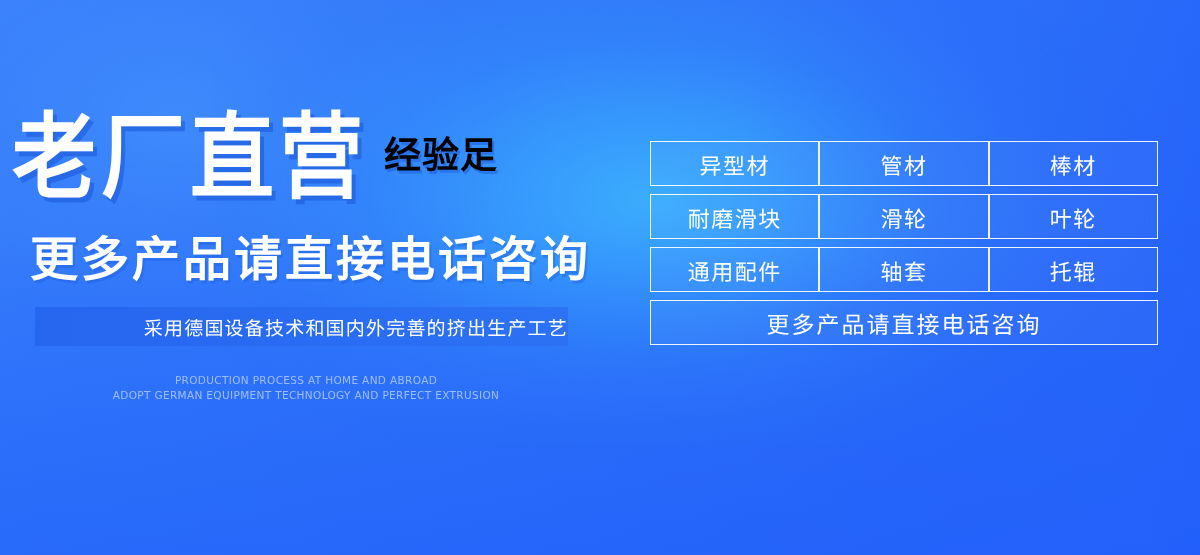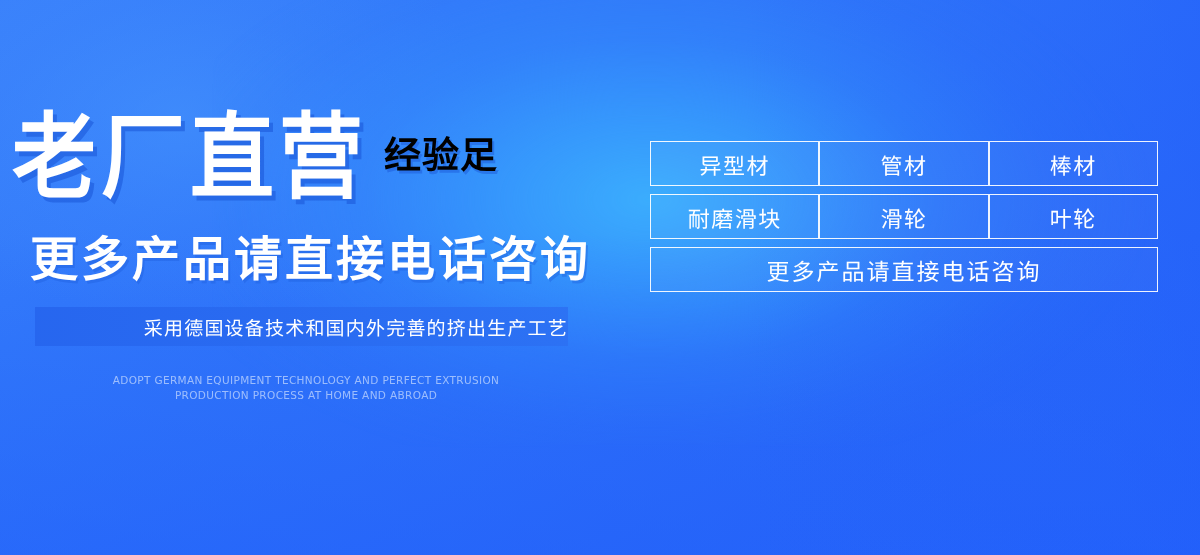--- a/index.html
+++ b/index.html
@@ -233,22 +233,22 @@
       </div>
     </div>
 
     <div class="subhead">更多产品请直接电话咨询</div>
 
     <div class="tagline-band">
       <span>采用德国设备技术和国内外完善的挤出生产工艺</span>
     </div>
 
     <div class="eng-lines">
+      <div>PRODUCTION PROCESS AT HOME AND ABROAD</div>
       <div>ADOPT GERMAN EQUIPMENT TECHNOLOGY AND PERFECT EXTRUSION</div>
-      <div>PRODUCTION PROCESS AT HOME AND ABROAD</div>
     </div>
 
   </div>
 
   <div class="grid-col">
 
     <div class="grid-row">
       <div class="tag">
         <span>异型材</span>
       </div>
@@ -265,20 +265,31 @@
         <span>耐磨滑块</span>
       </div>
       <div class="tag">
         <span>滑轮</span>
       </div>
       <div class="tag">
         <span>叶轮</span>
       </div>
     </div>
 
+    <div class="grid-row">
+      <div class="tag">
+        <span>通用配件</span>
+      </div>
+      <div class="tag">
+        <span>轴套</span>
+      </div>
+      <div class="tag">
+        <span>托辊</span>
+      </div>
+    </div>
 
     <div class="tag-wide">
       <span>更多产品请直接电话咨询</span>
     </div>
 
   </div>
 
 </div>
 
 </body></html>

